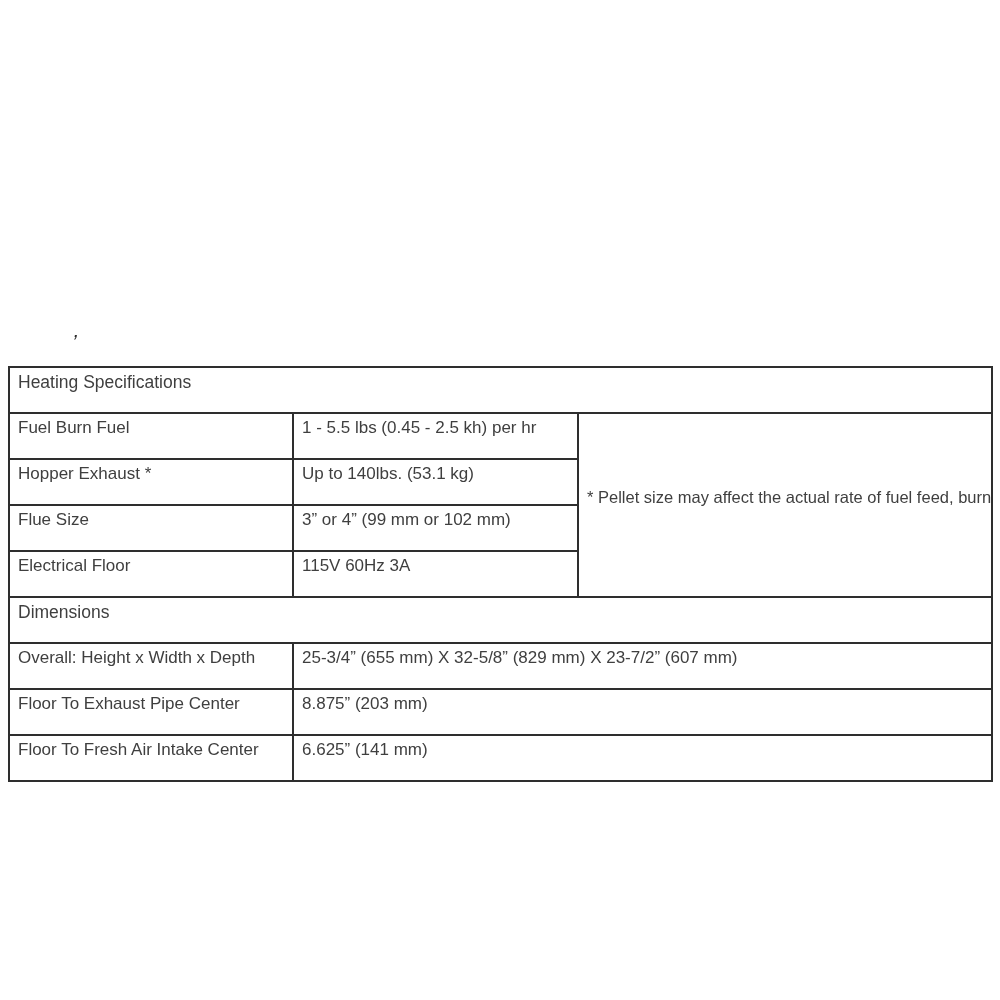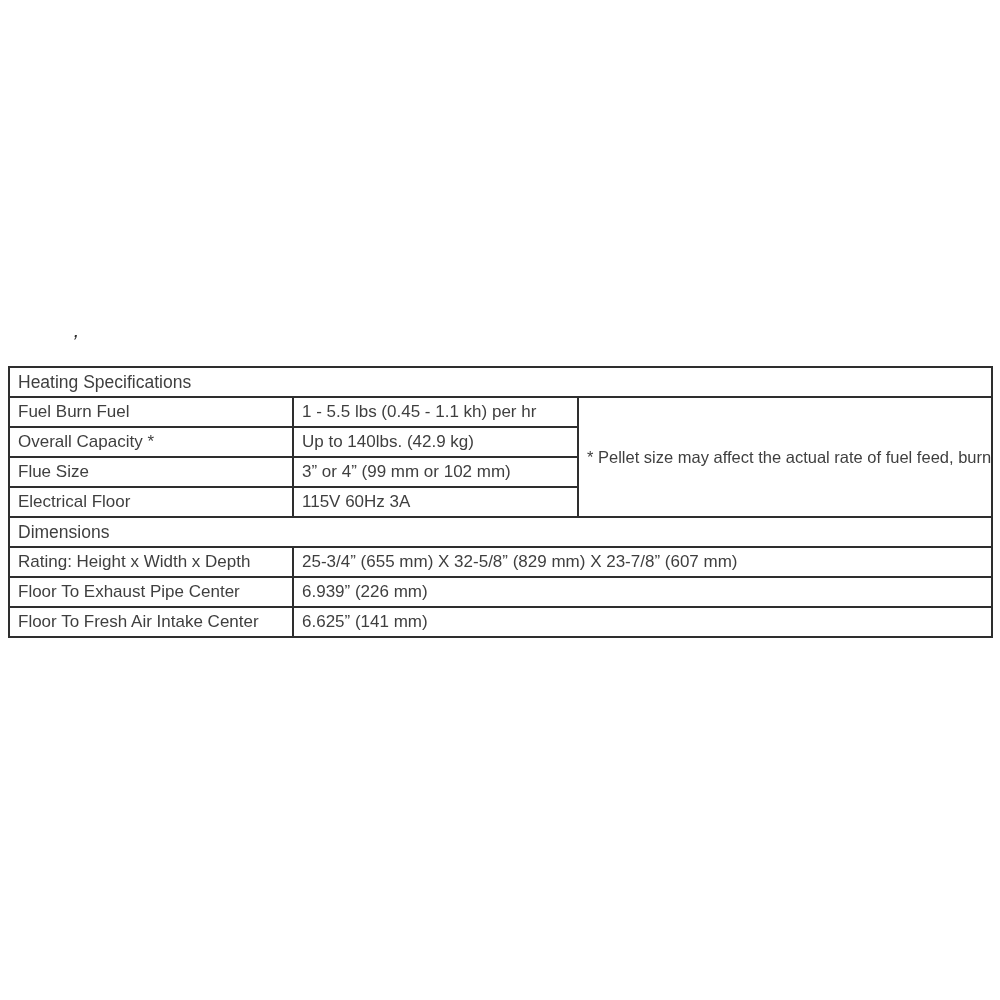--- a/index.html
+++ b/index.html
@@ -32,21 +32,21 @@
     top: 366px;
     width: 983px;
     border-collapse: collapse;
     table-layout: fixed;
     color: #3f3f3f;
     font-size: 17px;
   }
   table.spec-table td {
     border: 2px solid #2e2e2e;
     height: 28px;
-    padding: 0 6px 0 8px;
+    padding: 0 6px 16px 8px;
     white-space: nowrap;
     overflow: hidden;
     vertical-align: middle;
   }
   td.section-header {
     font-size: 17.5px;
   }
   td.note-cell {
     white-space: normal;
     text-align: justify;
@@ -68,45 +68,45 @@
       <col style="width:284px">
       <col style="width:285px">
       <col style="width:414px">
     </colgroup>
     <tbody>
       <tr>
         <td colspan="3" class="section-header">Heating Specifications</td>
       </tr>
       <tr>
         <td>Fuel Burn Fuel</td>
-        <td>1 - 5.5 lbs (0.45 - 1.1 kh) per hr</td>
+        <td>1 - 5.5 lbs (0.45 - 2.5 kh) per hr</td>
         <td rowspan="4" class="note-cell">* Pellet size may affect the actual rate of fuel feed, burn times, and hopper capacity. Fuel feed rates may vary by as much as 20%. Use PFI listed fuel for best results.</td>
       </tr>
       <tr>
-        <td>Overall Capacity *</td>
-        <td>Up to 140lbs. (42.9 kg)</td>
+        <td>Hopper Exhaust *</td>
+        <td>Up to 140lbs. (53.1 kg)</td>
       </tr>
       <tr>
         <td>Flue Size</td>
         <td>3” or 4” (99 mm or 102 mm)</td>
       </tr>
       <tr>
         <td>Electrical Floor</td>
         <td>115V 60Hz 3A</td>
       </tr>
       <tr>
         <td colspan="3" class="section-header">Dimensions</td>
       </tr>
       <tr>
-        <td>Rating: Height x Width x Depth</td>
-        <td colspan="2">25-3/4” (655 mm) X 32-5/8” (829 mm) X 23-7/8” (607 mm)</td>
+        <td>Overall: Height x Width x Depth</td>
+        <td colspan="2">25-3/4” (655 mm) X 32-5/8” (829 mm) X 23-7/2” (607 mm)</td>
       </tr>
       <tr>
         <td>Floor To Exhaust Pipe Center</td>
-        <td colspan="2">6.939” (226 mm)</td>
+        <td colspan="2">8.875” (203 mm)</td>
       </tr>
       <tr>
         <td>Floor To Fresh Air Intake Center</td>
         <td colspan="2">6.625” (141 mm)</td>
       </tr>
     </tbody>
   </table>
 
 </div>
 

